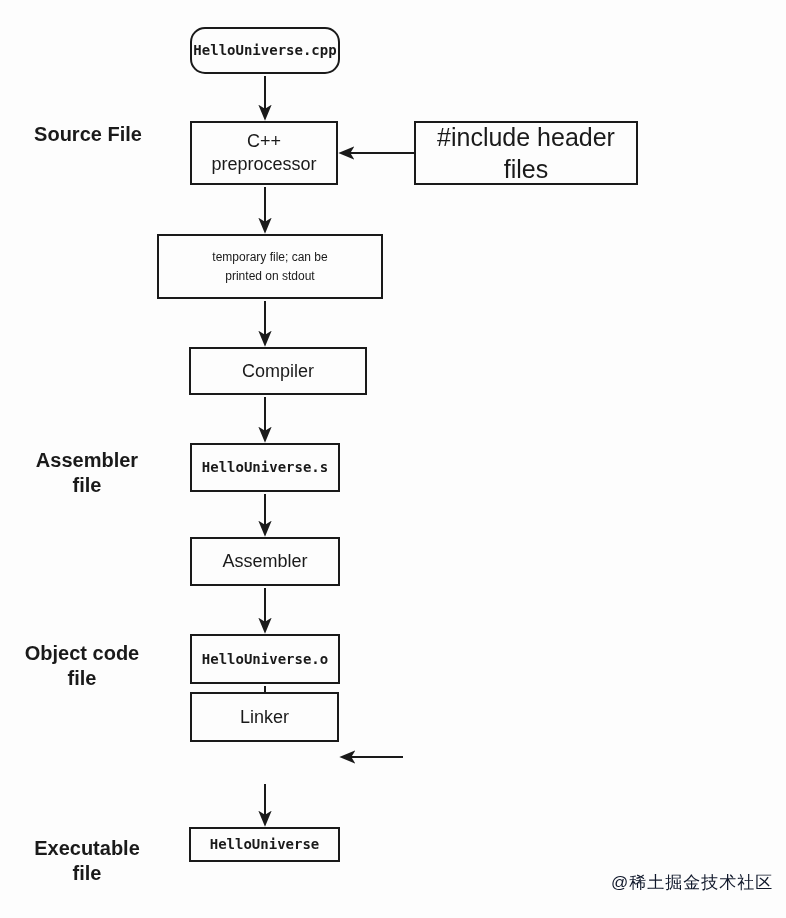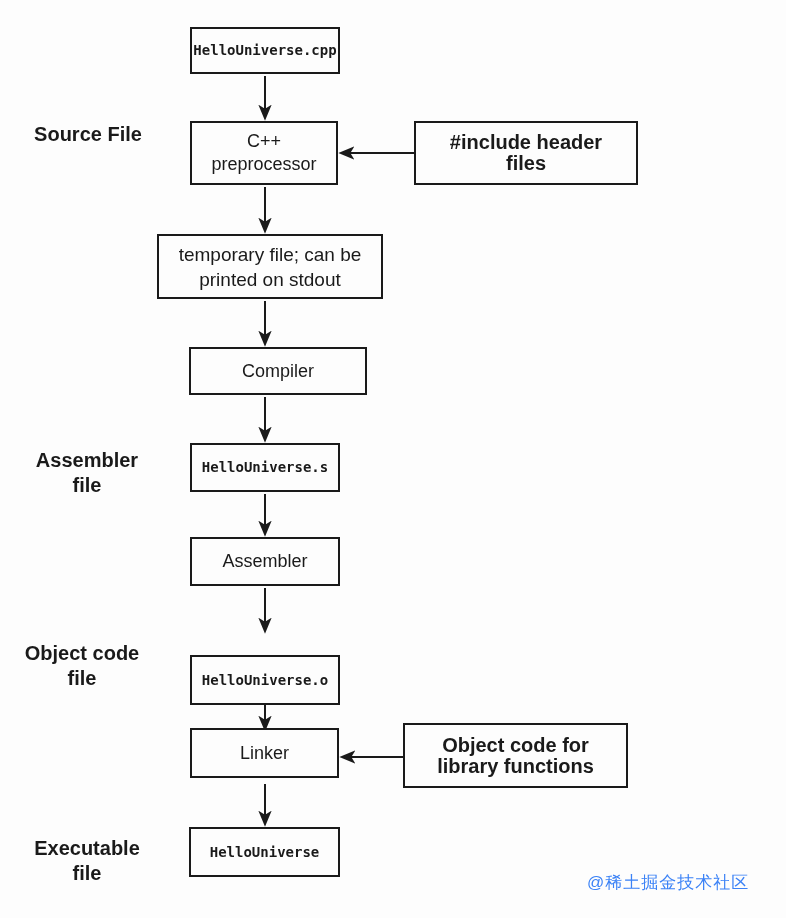--- a/index.html
+++ b/index.html
@@ -31,40 +31,40 @@
     white-space: pre-line;
     font-size: 18px;
     line-height: 23px;
   }
   .box.mono {
     font-family: "DejaVu Sans Mono", "Liberation Mono", monospace;
     font-weight: bold;
     font-size: 14px;
     letter-spacing: 0px;
   }
-  .box.small { font-size: 19px; line-height: 25px; text-align: center; }
+  .box.small { font-size: 12px; line-height: 19px; text-align: center; }
   .box.bold {
-    font-weight: bold;
-    font-size: 20px;
-    line-height: 21px;
+    font-weight: normal;
+    font-size: 25px;
+    line-height: 32px;
   }
   .stage-label {
     position: absolute;
     font-weight: bold;
     font-size: 20px;
     line-height: 25px;
     text-align: center;
     white-space: pre-line;
   }
   .watermark {
     position: absolute;
-    left: 587px; top: 871px;
+    left: 611px; top: 871px;
     width: 170px;
     font-size: 17px;
-    color: #3b82f6;
+    color: #0f172a;
     letter-spacing: 1px;
   }
 </style>
 </head>
 <body>
 
 <div class="canvas">
 
   <svg class="arrows" width="786" height="918" viewBox="0 0 786 918">
     <defs>
@@ -85,32 +85,30 @@
   </svg>
 
   <div class="stage-label" style="left:18px; top:92px;  width:140px;margin-top:30px;">Source File</div>
   <div class="stage-label" style="left:17px; top:448px; width:140px;">Assembler
 file</div>
   <div class="stage-label" style="left:12px; top:641px; width:140px;">Object code
 file</div>
   <div class="stage-label" style="left:17px; top:836px; width:140px;">Executable
 file</div>
 
-  <div class="box mono" style="left:190px; top:27px;  width:150px; height:47px;">HelloUniverse.cpp</div>
+  <div class="box mono" style="left:190px; top:27px;  width:150px; height:47px;border-radius:15px;">HelloUniverse.cpp</div>
   <div class="box" style="left:190px; top:121px; width:148px; height:64px;">C++
 preprocessor</div>
   <div class="box small" style="left:157px; top:234px; width:226px; height:65px;">temporary file; can be
 printed on stdout</div>
   <div class="box" style="left:189px; top:347px; width:178px; height:48px;">Compiler</div>
   <div class="box mono" style="left:190px; top:443px; width:150px; height:49px;text-align:center;">HelloUniverse.s</div>
   <div class="box" style="left:190px; top:537px; width:150px; height:49px;">Assembler</div>
-  <div class="box mono" style="left:190px; top:655px; width:150px; height:50px;">HelloUniverse.o</div>
-  <div class="box" style="left:190px; top:728px; width:149px; height:50px;">Linker</div>
-  <div class="box mono" style="left:189px; top:827px; width:151px; height:50px;">HelloUniverse</div>
+  <div class="box mono" style="left:190px; top:634px; width:150px; height:50px;">HelloUniverse.o</div>
+  <div class="box" style="left:190px; top:692px; width:149px; height:50px;">Linker</div>
+  <div class="box mono" style="left:189px; top:827px; width:151px; height:35px;">HelloUniverse</div>
 
   <div class="box bold" style="left:414px; top:121px; width:224px; height:64px;">#include header
 files</div>
-  <div class="box bold" style="left:403px; top:723px; width:225px; height:65px;">Object code for
-library functions</div>
 
   <div class="watermark">@稀土掘金技术社区</div>
 
 </div>
 
 </body></html>

